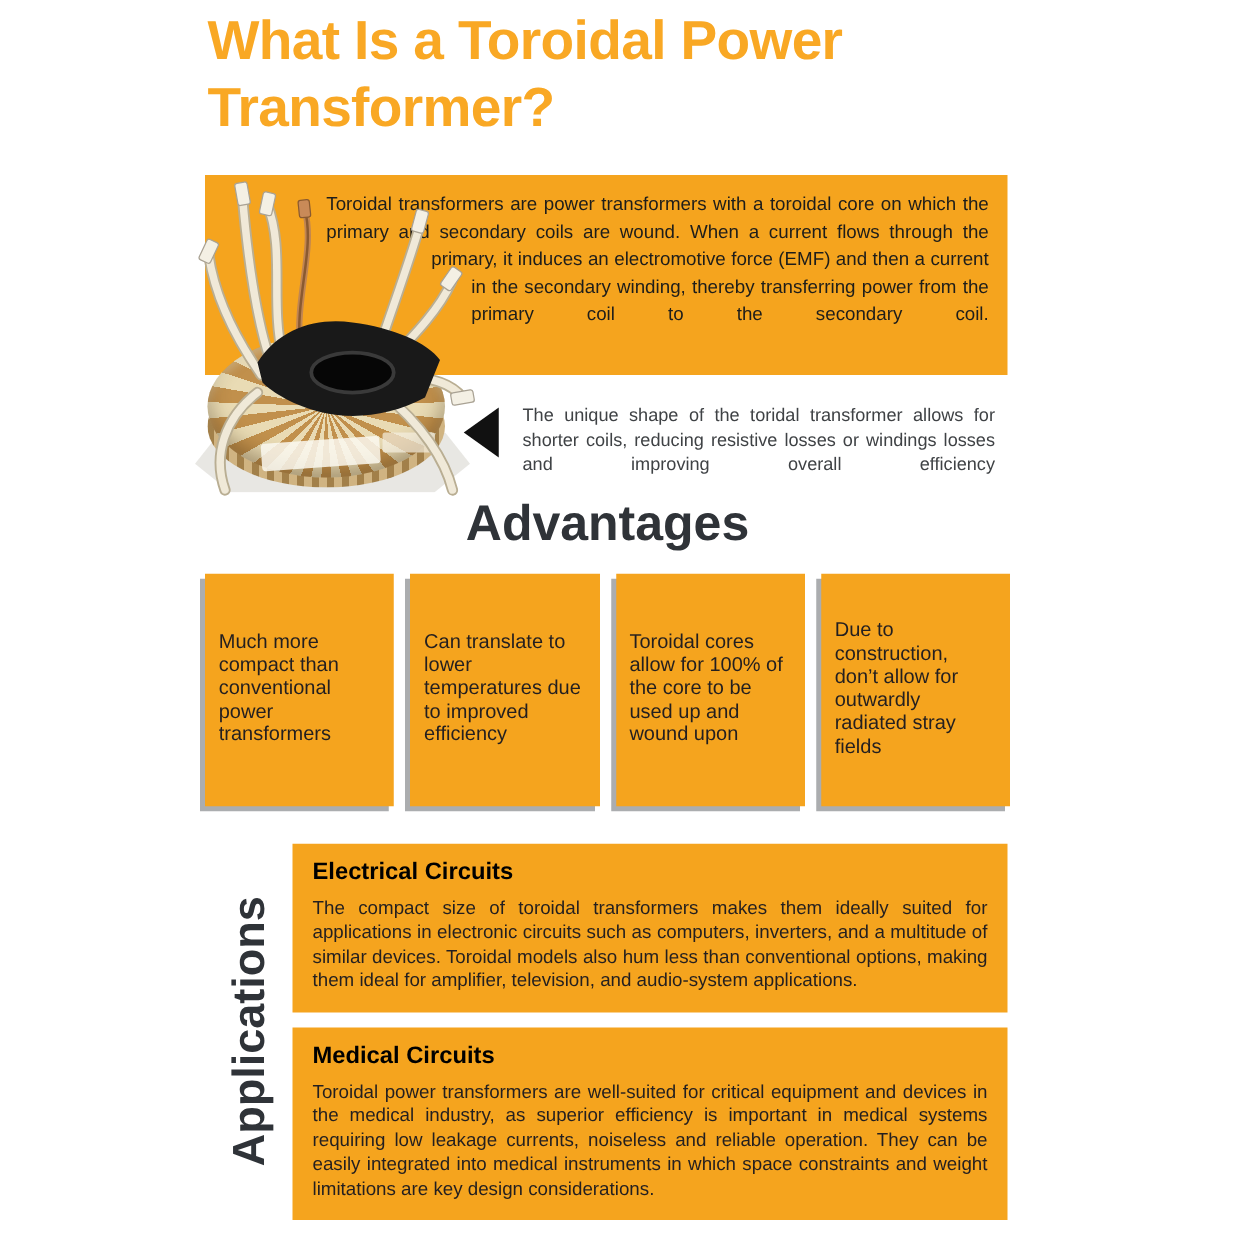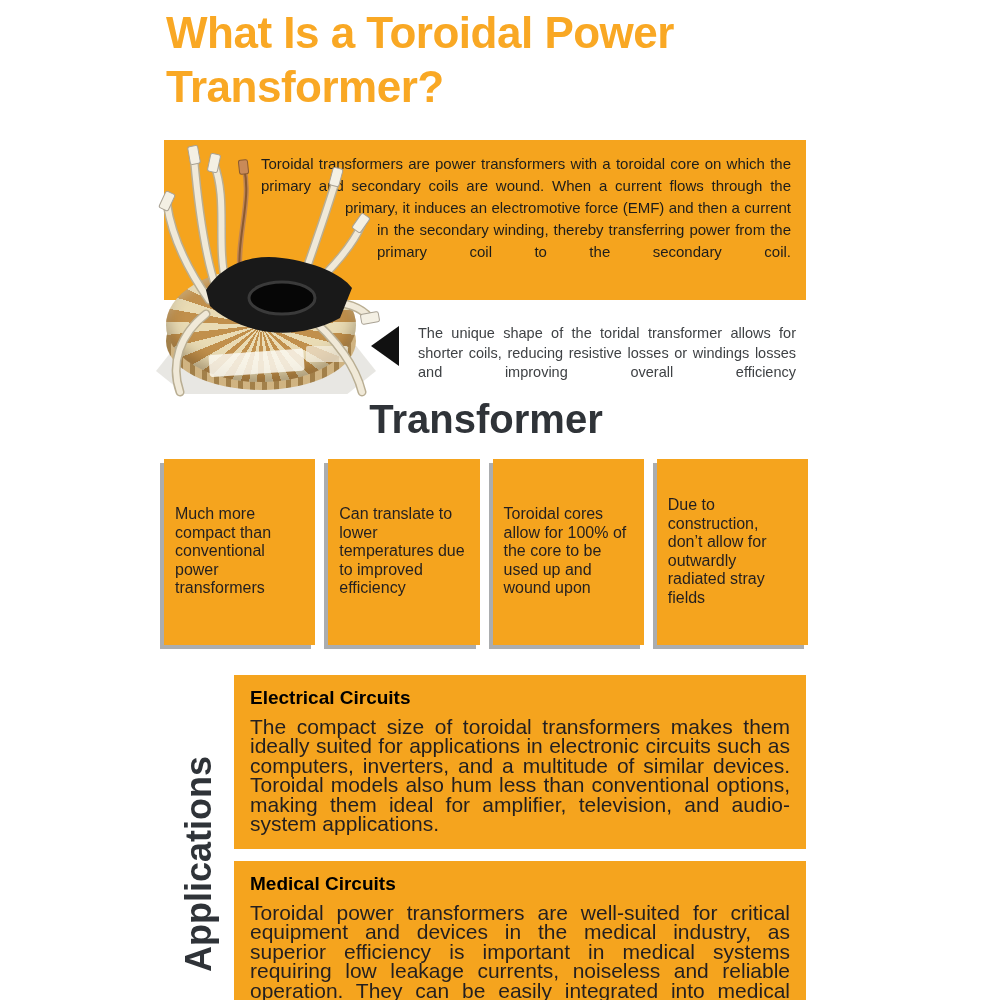--- a/index.html
+++ b/index.html
@@ -73,21 +73,21 @@
   
   .apps { display:flex; margin:30px 0 0 8px; width:642px; }
   .apps-label-wrap { width:70px; display:flex; align-items:center; justify-content:center; }
   .apps-label {
     writing-mode:vertical-rl; transform:rotate(180deg);
     font-size:36px; font-weight:bold; color:#2F3338; white-space:nowrap;
   }
   .apps-col { flex:1; display:flex; flex-direction:column; gap:12px; }
   .app-box { background:#F5A41E; padding:12px 16px 15px; }
   .app-box h3 { margin:0 0 8px 0; font-size:19px; color:#000000; }
-  .app-box p { margin:0; font-size:21px; line-height:19.5px; color:#231F20; text-align:justify; }
+  .app-box p { margin:0; font-size:15px; line-height:19.5px; color:#231F20; text-align:justify; }
 </style>
 </head>
 <body>
 
 <div class="poster">
 
   <h1 class="title">What Is a Toroidal Power Transformer?</h1>
 
   <div class="intro-wrap">
     <div class="intro-box">
@@ -145,21 +145,21 @@
         <rect x="85" y="18" width="9" height="14" rx="2" fill="#C98A58" stroke="#8A5A30" stroke-width="1" transform="rotate(-6 89 25)"></rect>
       </svg>
     </div>
   </div>
 
   <div class="note-row">
     <div class="tri"></div>
     <p class="note-text">The unique shape of the toridal transformer allows for shorter coils, reducing resistive losses or windings losses and improving overall efficiency</p>
   </div>
 
-  <h2 class="adv-heading">Transformer</h2>
+  <h2 class="adv-heading">Advantages</h2>
 
   <div class="cards">
     <div class="card">
       <p>Much more compact than conventional power transformers</p>
     </div>
     <div class="card">
       <p>Can translate to lower temperatures due to improved efficiency</p>
     </div>
     <div class="card">
       <p>Toroidal cores allow for 100% of the core to be used up and wound upon</p>

